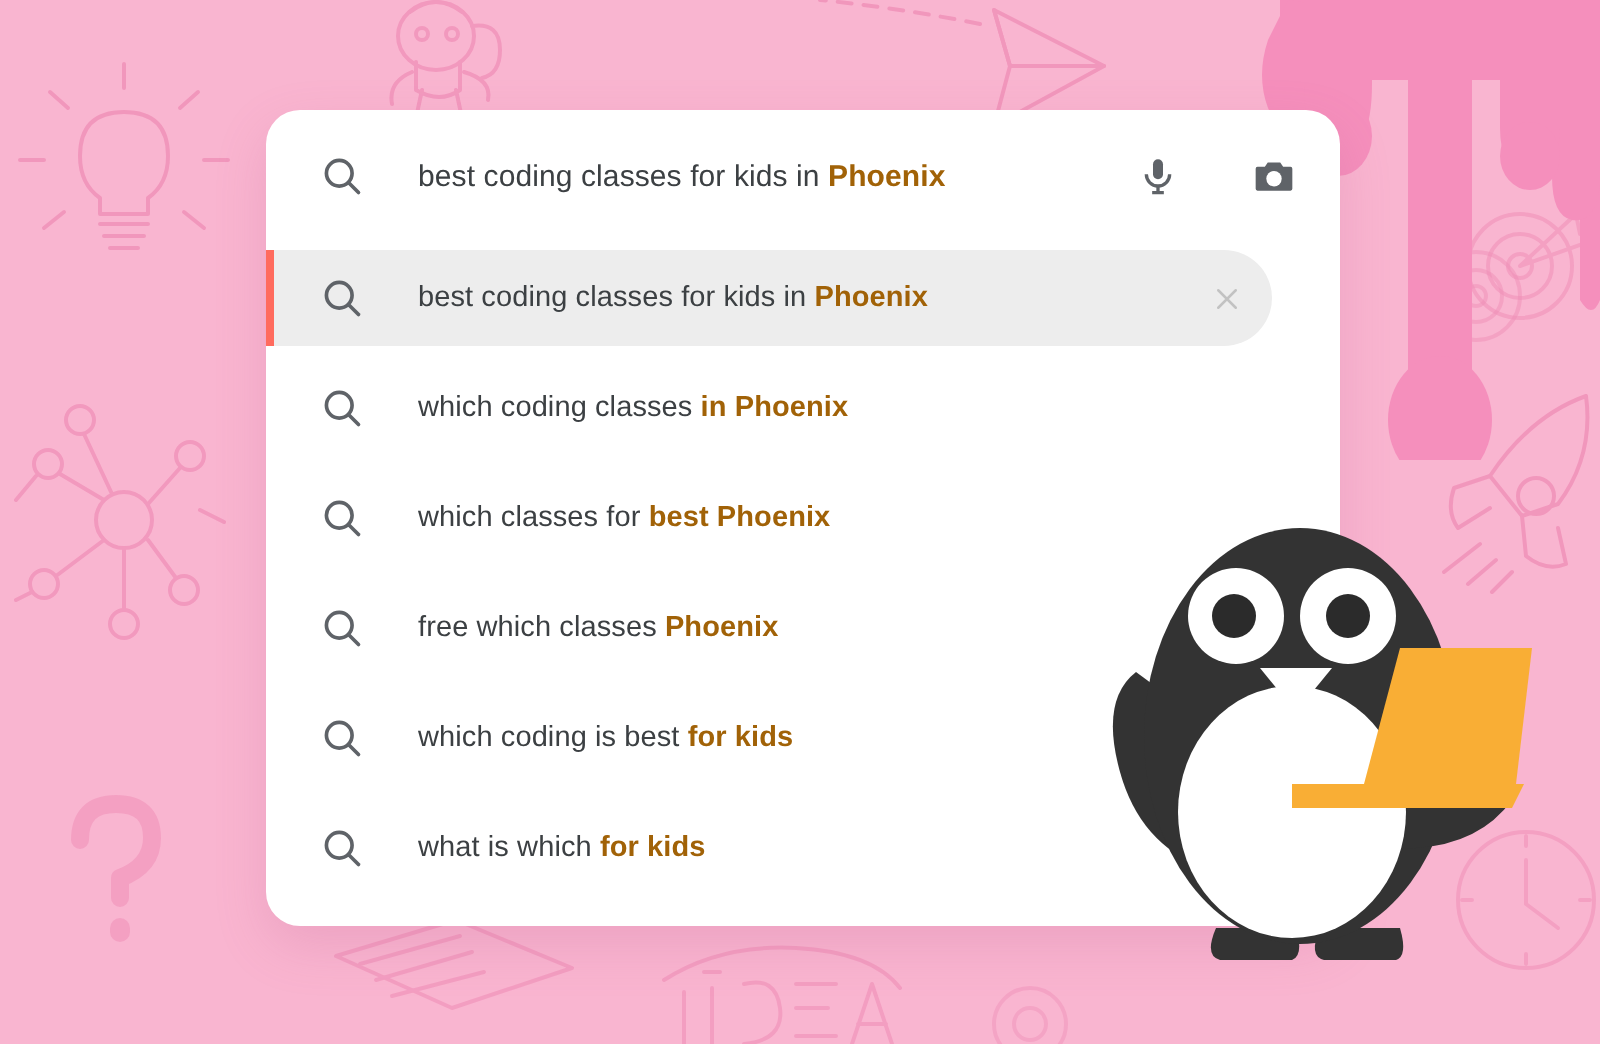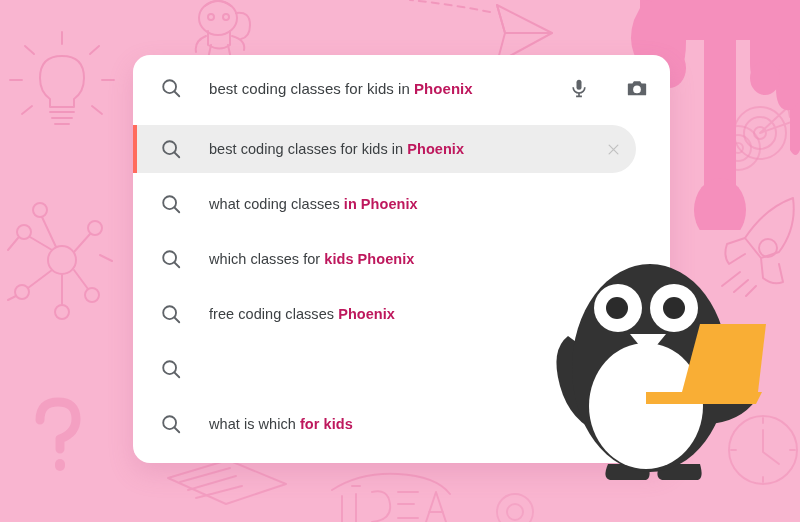--- a/index.html
+++ b/index.html
@@ -42,21 +42,21 @@
     color:#5F6368;
   }
   .row-icon svg { display:block; }
   .row-text {
     margin-left:26px;
     font-size:15px;
     color:#3C4043;
     white-space:nowrap;
     letter-spacing:0.05px;
   }
-  .row-text b { font-weight:700; color:#be185d;margin-top:44px; }
+  .row-text b { font-weight:700; color:#a16207;margin-top:44px; }
 
   .right-icons {
     margin-left:auto;
     display:flex;
     align-items:center;
     gap:36px;
   }
   .right-icons .icon-btn {
     width:22px; height:22px;
     display:flex; align-items:center; justify-content:center;
@@ -269,50 +269,51 @@
         </span>
       </div>
       <div class="spacer-6"></div>
       <div class="suggestion">
         <span class="row-icon">
           <svg width="22" height="22" viewBox="0 0 24 24" fill="none" stroke="currentColor" stroke-width="2" stroke-linecap="round">
             <circle cx="10.5" cy="10.5" r="7"></circle>
             <path d="M15.8 15.8 L21 21"></path>
           </svg>
         </span>
-        <span class="row-text"><span>what coding classes </span><b>in Phoenix</b></span>
-      </div>
-      <div class="spacer-6"></div>
-      <div class="suggestion">
-        <span class="row-icon">
-          <svg width="22" height="22" viewBox="0 0 24 24" fill="none" stroke="currentColor" stroke-width="2" stroke-linecap="round">
-            <circle cx="10.5" cy="10.5" r="7"></circle>
-            <path d="M15.8 15.8 L21 21"></path>
-          </svg>
-        </span>
-        <span class="row-text"><span>which classes for </span><b>kids Phoenix</b></span>
-      </div>
-      <div class="spacer-6"></div>
-      <div class="suggestion">
-        <span class="row-icon">
-          <svg width="22" height="22" viewBox="0 0 24 24" fill="none" stroke="currentColor" stroke-width="2" stroke-linecap="round">
-            <circle cx="10.5" cy="10.5" r="7"></circle>
-            <path d="M15.8 15.8 L21 21"></path>
-          </svg>
-        </span>
-        <span class="row-text"><span>free coding classes </span><b>Phoenix</b></span>
-      </div>
-      <div class="spacer-6"></div>
-      <div class="suggestion">
-        <span class="row-icon">
-          <svg width="22" height="22" viewBox="0 0 24 24" fill="none" stroke="currentColor" stroke-width="2" stroke-linecap="round">
-            <circle cx="10.5" cy="10.5" r="7"></circle>
-            <path d="M15.8 15.8 L21 21"></path>
-          </svg>
-        </span>
+        <span class="row-text"><span>which coding classes </span><b>in Phoenix</b></span>
+      </div>
+      <div class="spacer-6"></div>
+      <div class="suggestion">
+        <span class="row-icon">
+          <svg width="22" height="22" viewBox="0 0 24 24" fill="none" stroke="currentColor" stroke-width="2" stroke-linecap="round">
+            <circle cx="10.5" cy="10.5" r="7"></circle>
+            <path d="M15.8 15.8 L21 21"></path>
+          </svg>
+        </span>
+        <span class="row-text"><span>which classes for </span><b>best Phoenix</b></span>
+      </div>
+      <div class="spacer-6"></div>
+      <div class="suggestion">
+        <span class="row-icon">
+          <svg width="22" height="22" viewBox="0 0 24 24" fill="none" stroke="currentColor" stroke-width="2" stroke-linecap="round">
+            <circle cx="10.5" cy="10.5" r="7"></circle>
+            <path d="M15.8 15.8 L21 21"></path>
+          </svg>
+        </span>
+        <span class="row-text"><span>free which classes </span><b>Phoenix</b></span>
+      </div>
+      <div class="spacer-6"></div>
+      <div class="suggestion">
+        <span class="row-icon">
+          <svg width="22" height="22" viewBox="0 0 24 24" fill="none" stroke="currentColor" stroke-width="2" stroke-linecap="round">
+            <circle cx="10.5" cy="10.5" r="7"></circle>
+            <path d="M15.8 15.8 L21 21"></path>
+          </svg>
+        </span>
+        <span class="row-text"><span>which coding is best </span><b>for kids</b></span>
       </div>
       <div class="spacer-6"></div>
       <div class="suggestion">
         <span class="row-icon">
           <svg width="22" height="22" viewBox="0 0 24 24" fill="none" stroke="currentColor" stroke-width="2" stroke-linecap="round">
             <circle cx="10.5" cy="10.5" r="7"></circle>
             <path d="M15.8 15.8 L21 21"></path>
           </svg>
         </span>
         <span class="row-text"><span>what is which </span><b>for kids</b></span>

